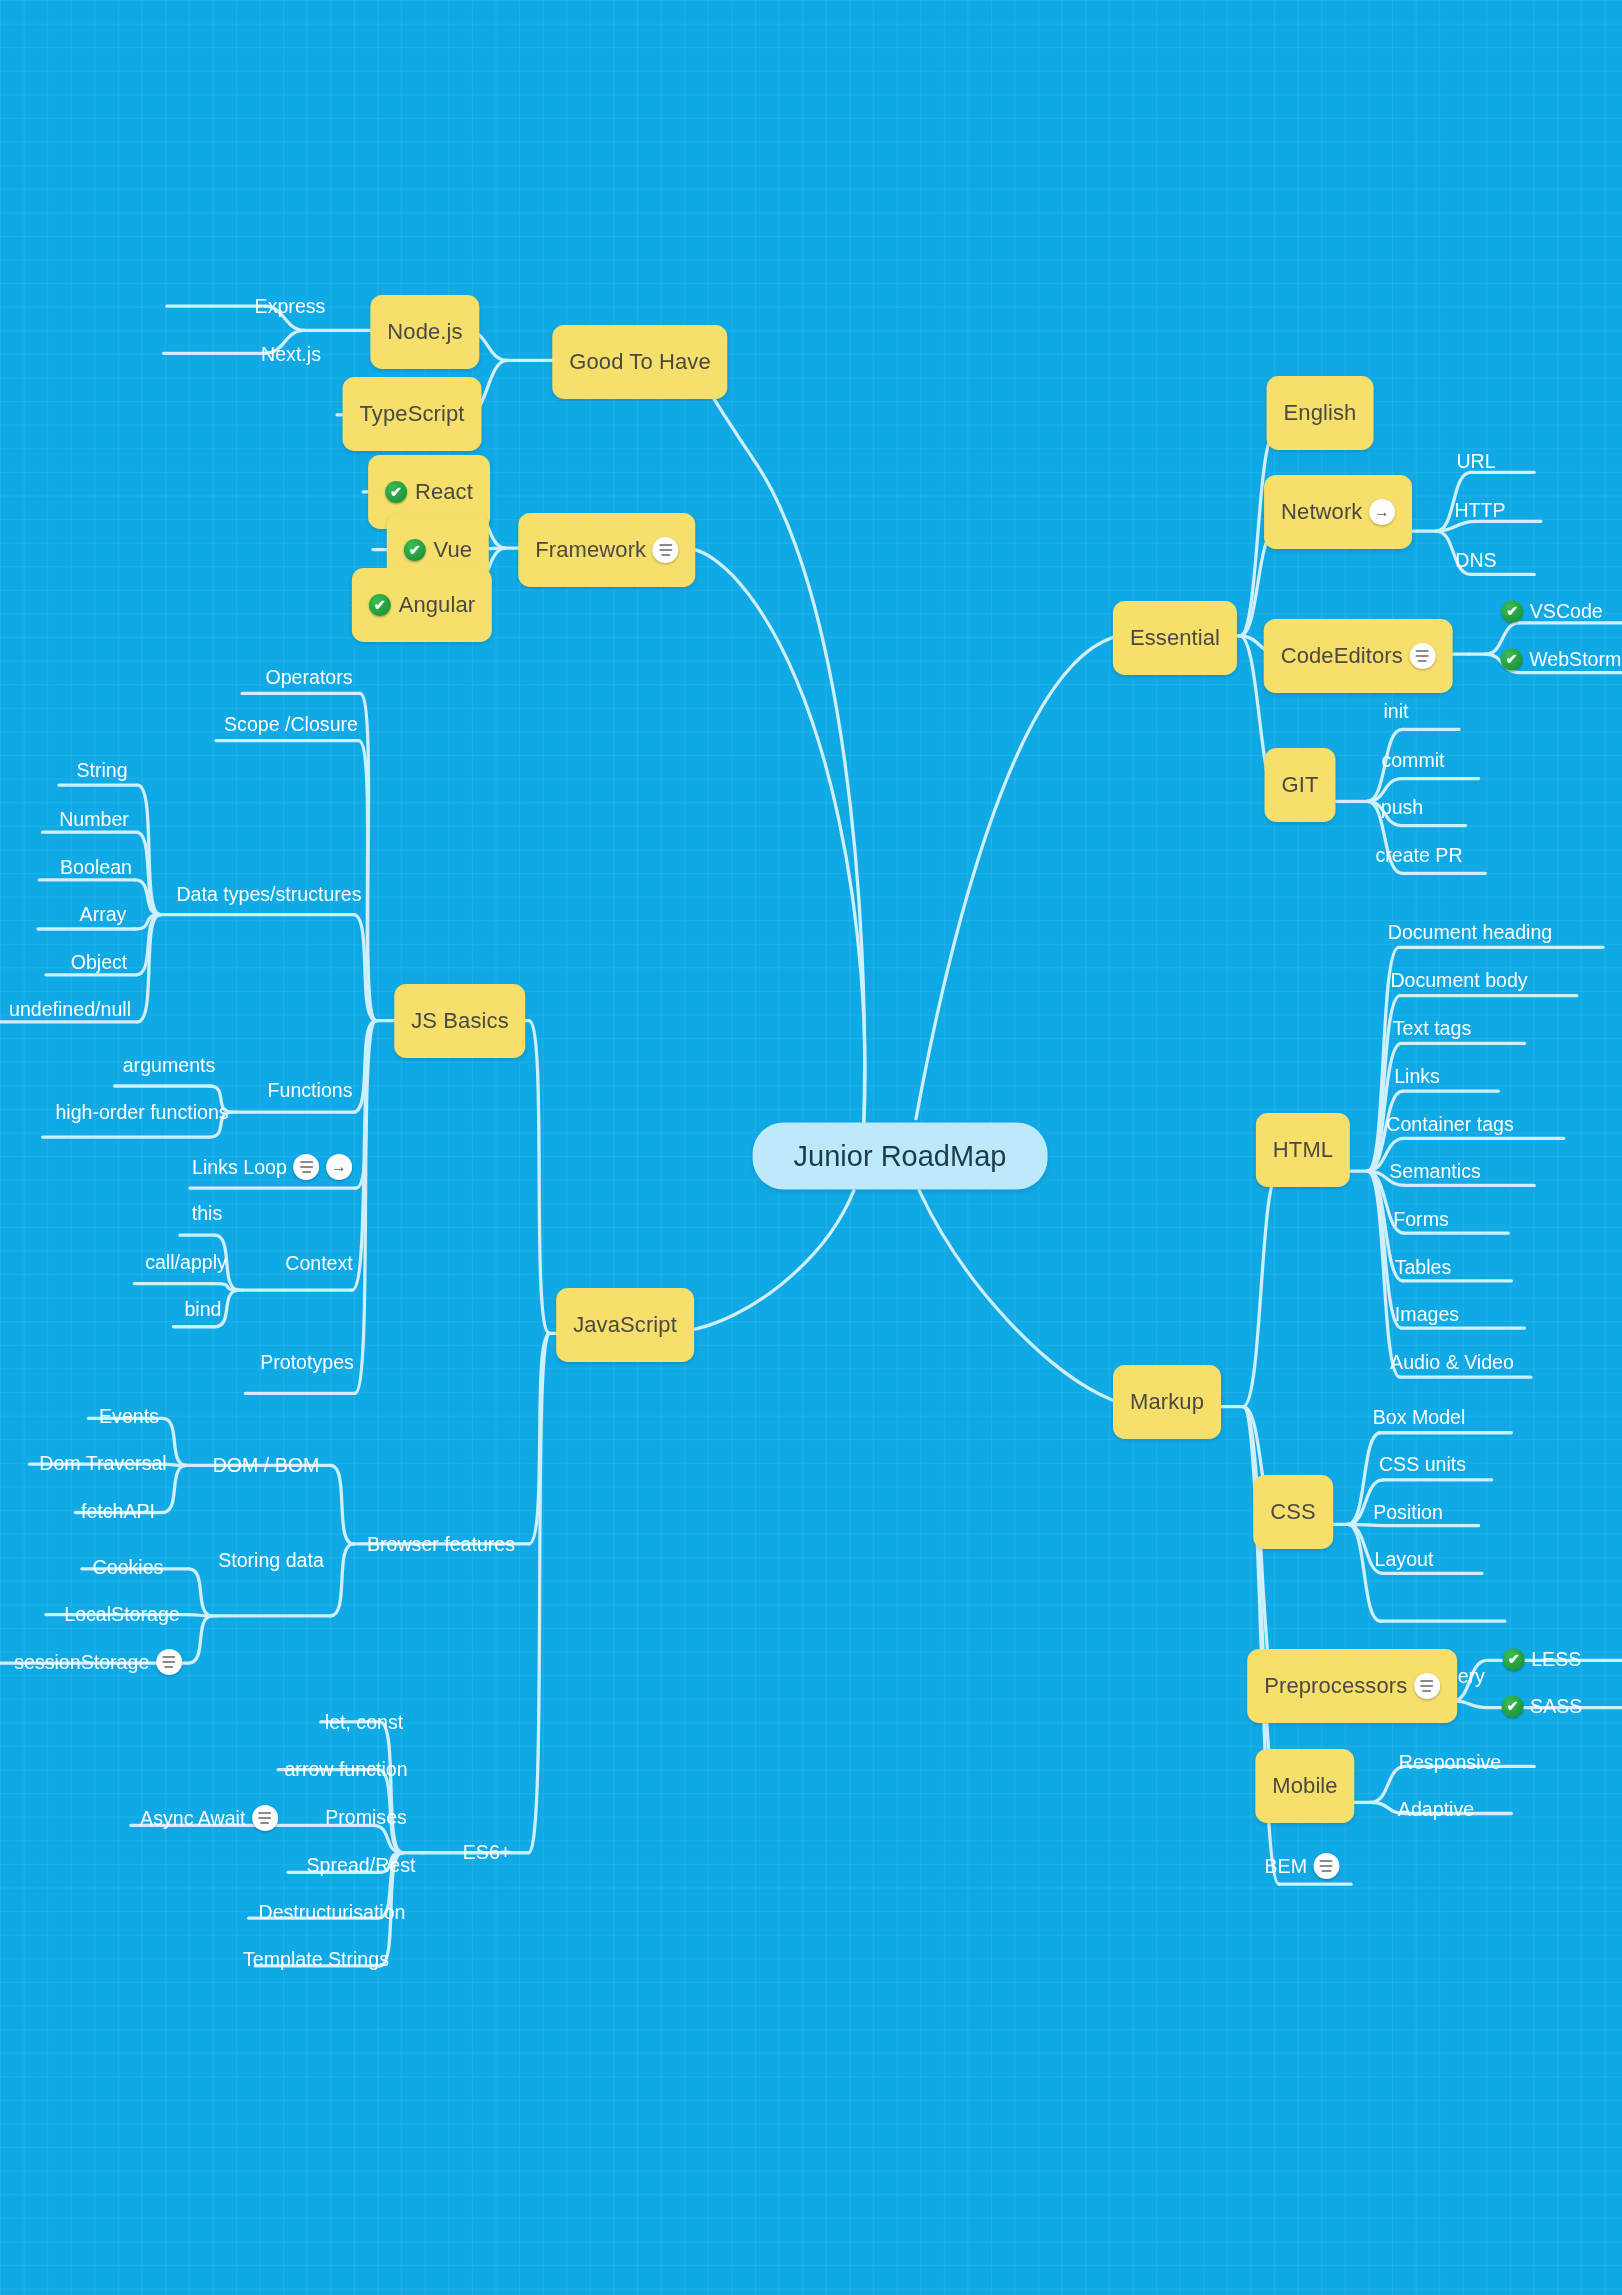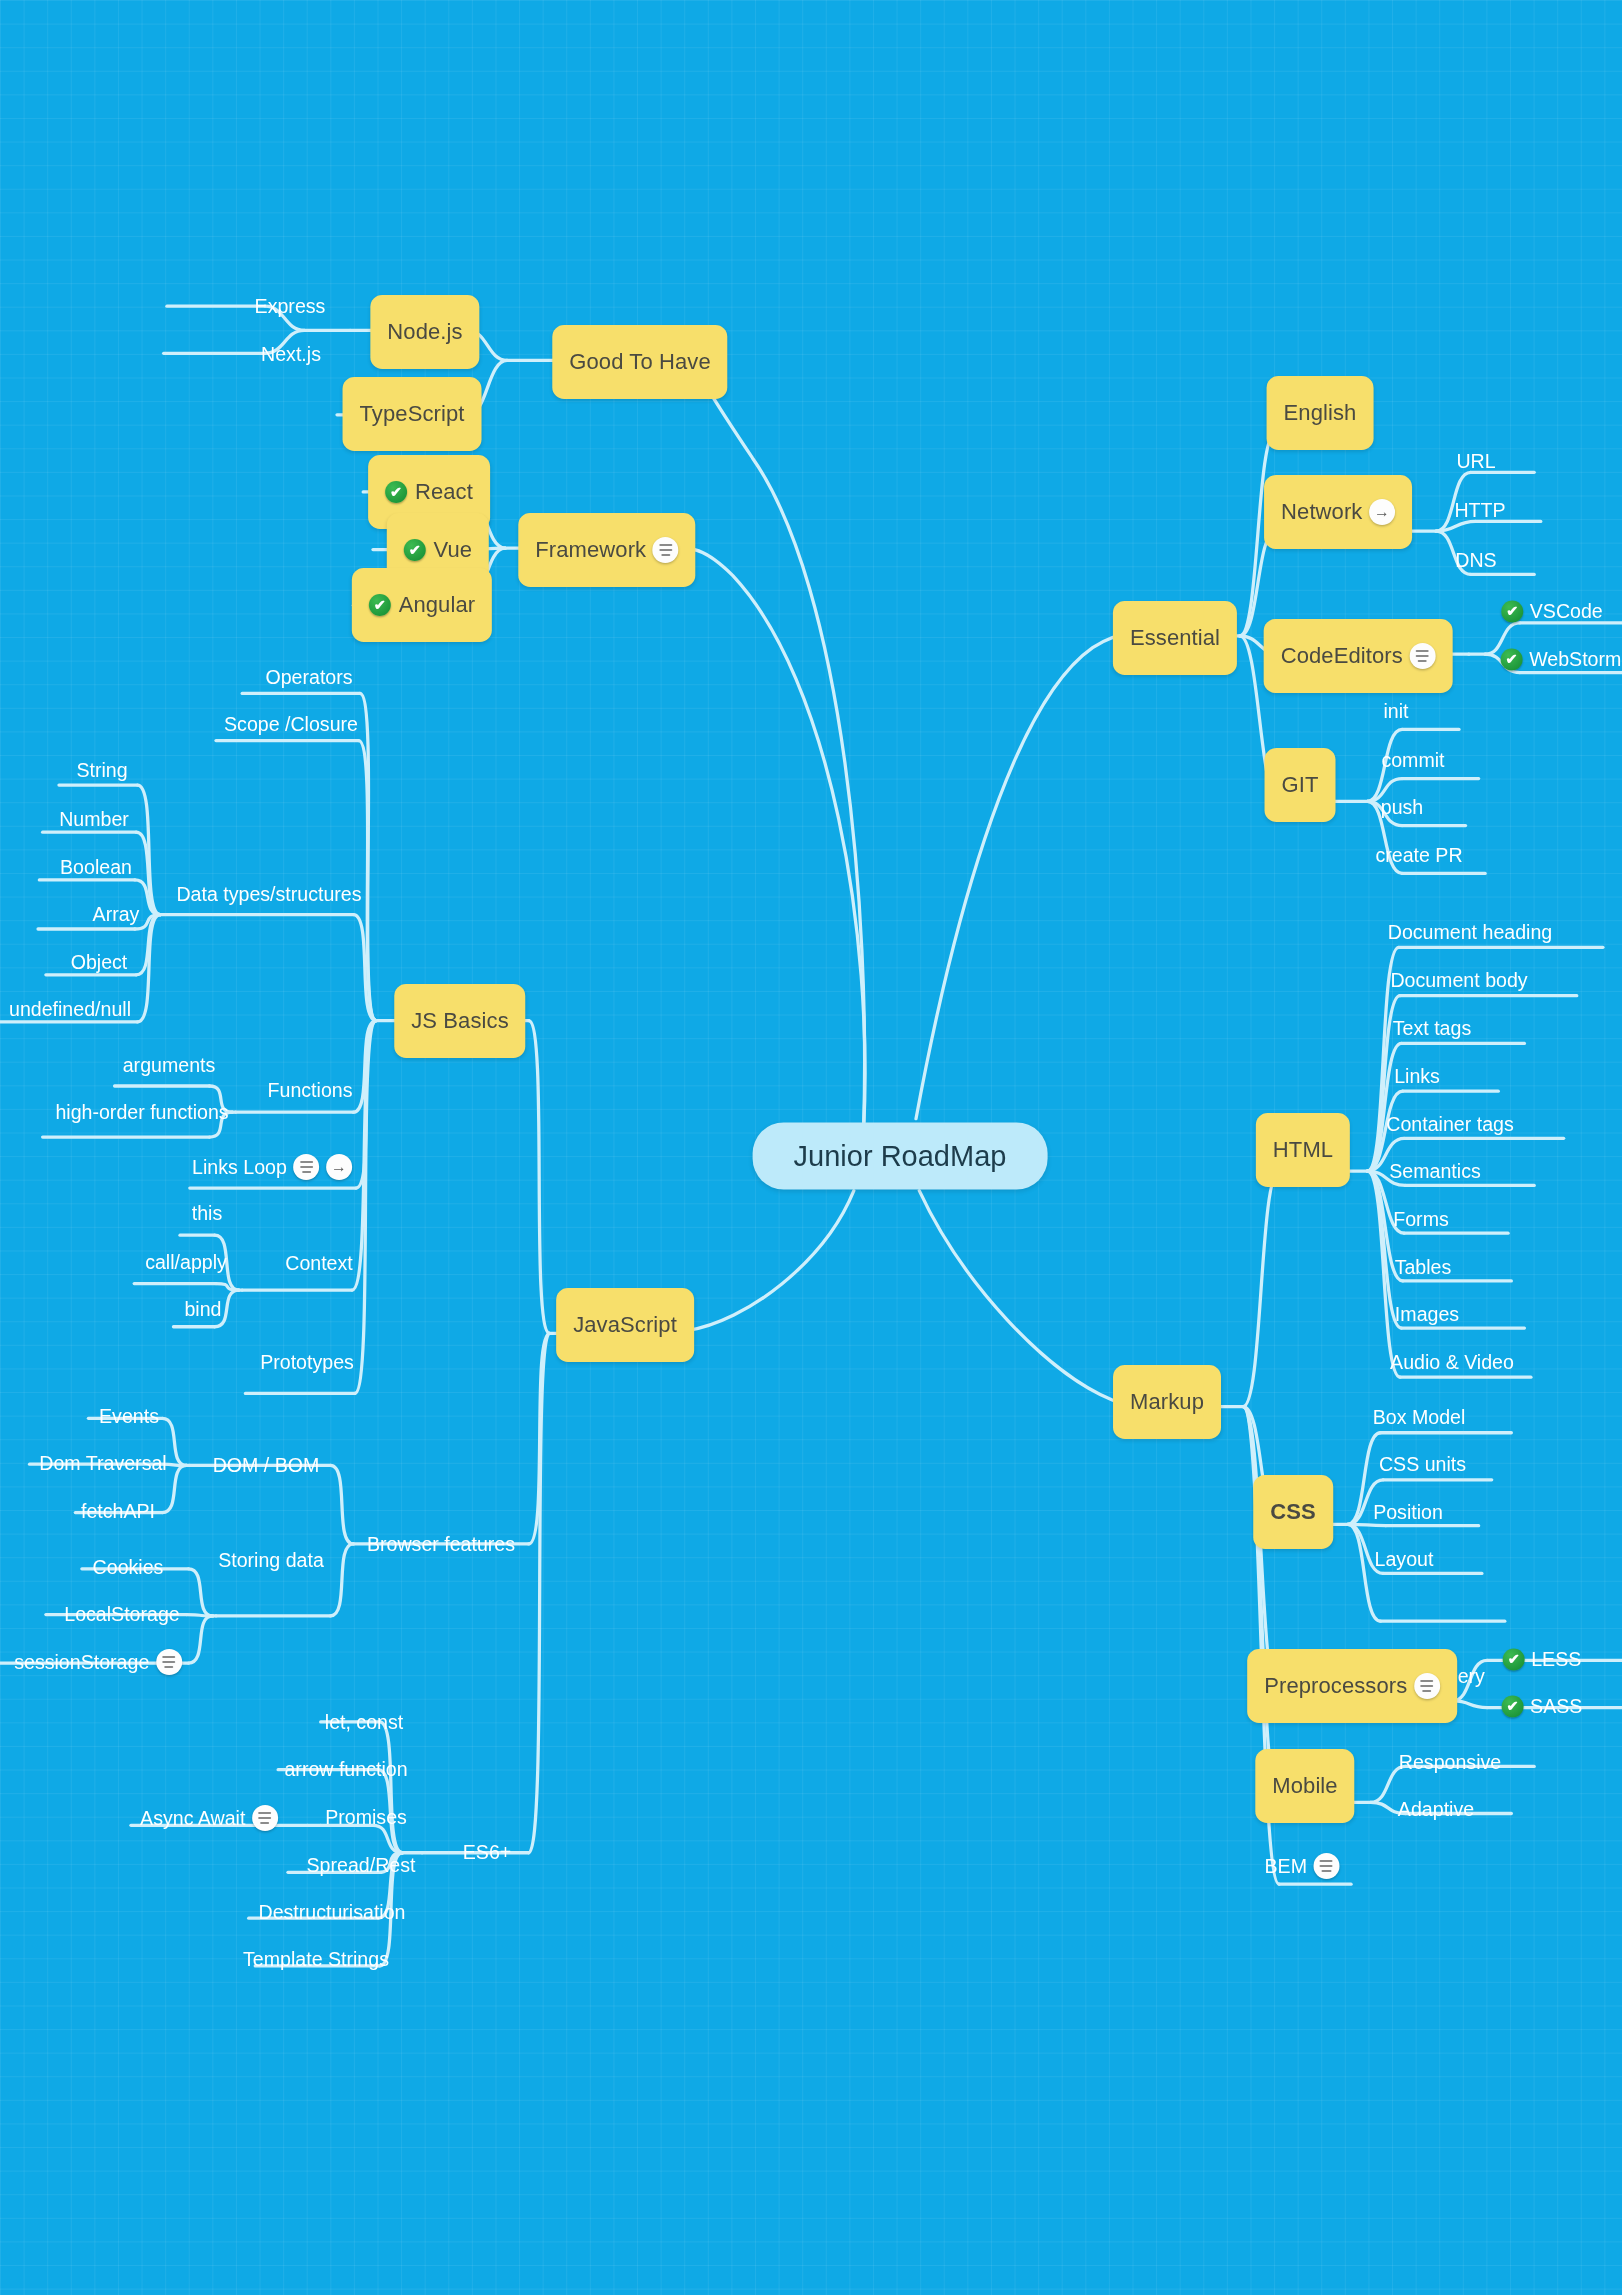--- a/index.html
+++ b/index.html
@@ -395,21 +395,21 @@
 <div class="node plain" style="left:1423px; top:1267px;">
   <span class="lbl">Tables</span>
 </div>
 <div class="node plain" style="left:1427px; top:1314px;">
   <span class="lbl">Images</span>
 </div>
 <div class="node plain" style="left:1452px; top:1362px;">
   <span class="lbl">Audio &amp; Video</span>
 </div>
 
-<div class="node box" style="left:1293px; top:1512px;font-weight:bold;">
+<div class="node box" style="left:1293px; top:1512px;">
   <span class="lbl">CSS</span>
 </div>
 <div class="node plain" style="left:1419px; top:1417px;">
   <span class="lbl">Box Model</span>
 </div>
 <div class="node plain" style="left:1412px; top:1464px;padding-left:21px;">
   <span class="lbl">CSS units</span>
 </div>
 <div class="node plain" style="left:1408px; top:1512px;">
   <span class="lbl">Position</span>
@@ -475,21 +475,21 @@
 </div>
 <div class="node plain" style="left:102px; top:770px;">
   <span class="lbl">String</span>
 </div>
 <div class="node plain" style="left:94px; top:819px;">
   <span class="lbl">Number</span>
 </div>
 <div class="node plain" style="left:96px; top:867px;">
   <span class="lbl">Boolean</span>
 </div>
-<div class="node plain" style="left:116px; top:914px;">
+<div class="node plain" style="left:103px; top:914px;">
   <span class="lbl">Array</span>
 </div>
 <div class="node plain" style="left:99px; top:962px;">
   <span class="lbl">Object</span>
 </div>
 <div class="node plain" style="left:70px; top:1009px;">
   <span class="lbl">undefined/null</span>
 </div>
 <div class="node plain" style="left:310px; top:1090px;">
   <span class="lbl">Functions</span>

